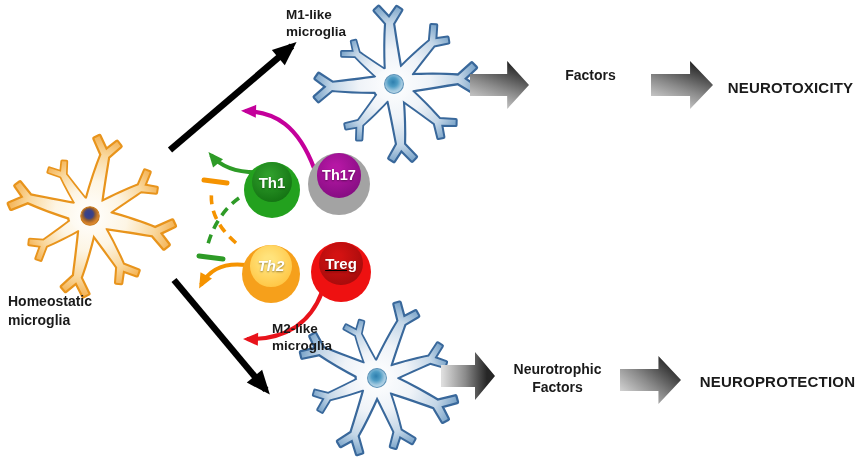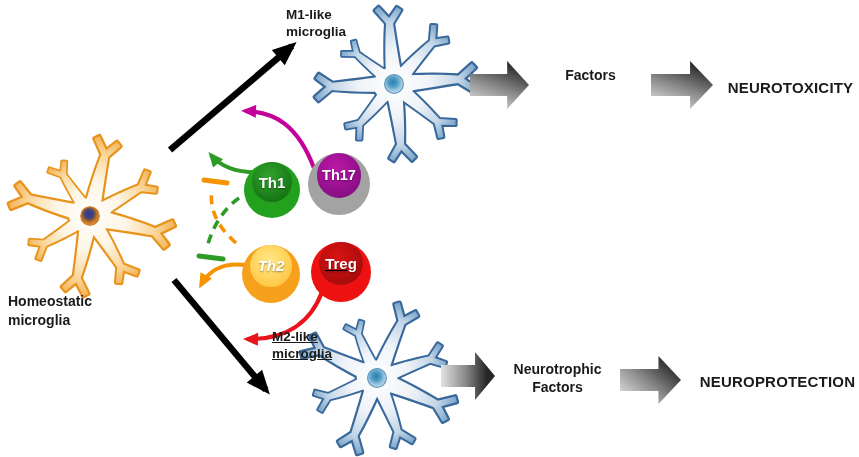--- a/index.html
+++ b/index.html
@@ -157,21 +157,21 @@
   </div>
 
   <div class="cell-label abs" style="left:8px;top:292px;width:150px;font-size:14px;line-height:19px;">
     <div>Homeostatic</div>
     <div>microglia</div>
   </div>
   <div class="cell-label abs" style="left:286px;top:6px;width:120px;">
     <div>M1-like</div>
     <div>microglia</div>
   </div>
-  <div class="cell-label abs" style="left:272px;top:328px;width:120px;text-decoration:underline;">
+  <div class="cell-label abs" style="left:272px;top:320px;width:120px;">
     <div>M2-like</div>
     <div>microglia</div>
   </div>
 
   <div class="block-arrow grad-down abs" style="left:470px;top:61px;width:59px;height:48px;"></div>
   <div class="factor-label abs" style="left:533px;top:66px;width:115px;">
     <div>Factors</div>
   </div>
   <div class="block-arrow grad-down abs" style="left:651px;top:61px;width:62px;height:48px;"></div>
   <div class="outcome-label abs" style="left:718px;top:79px;width:145px;">NEUROTOXICITY</div>

